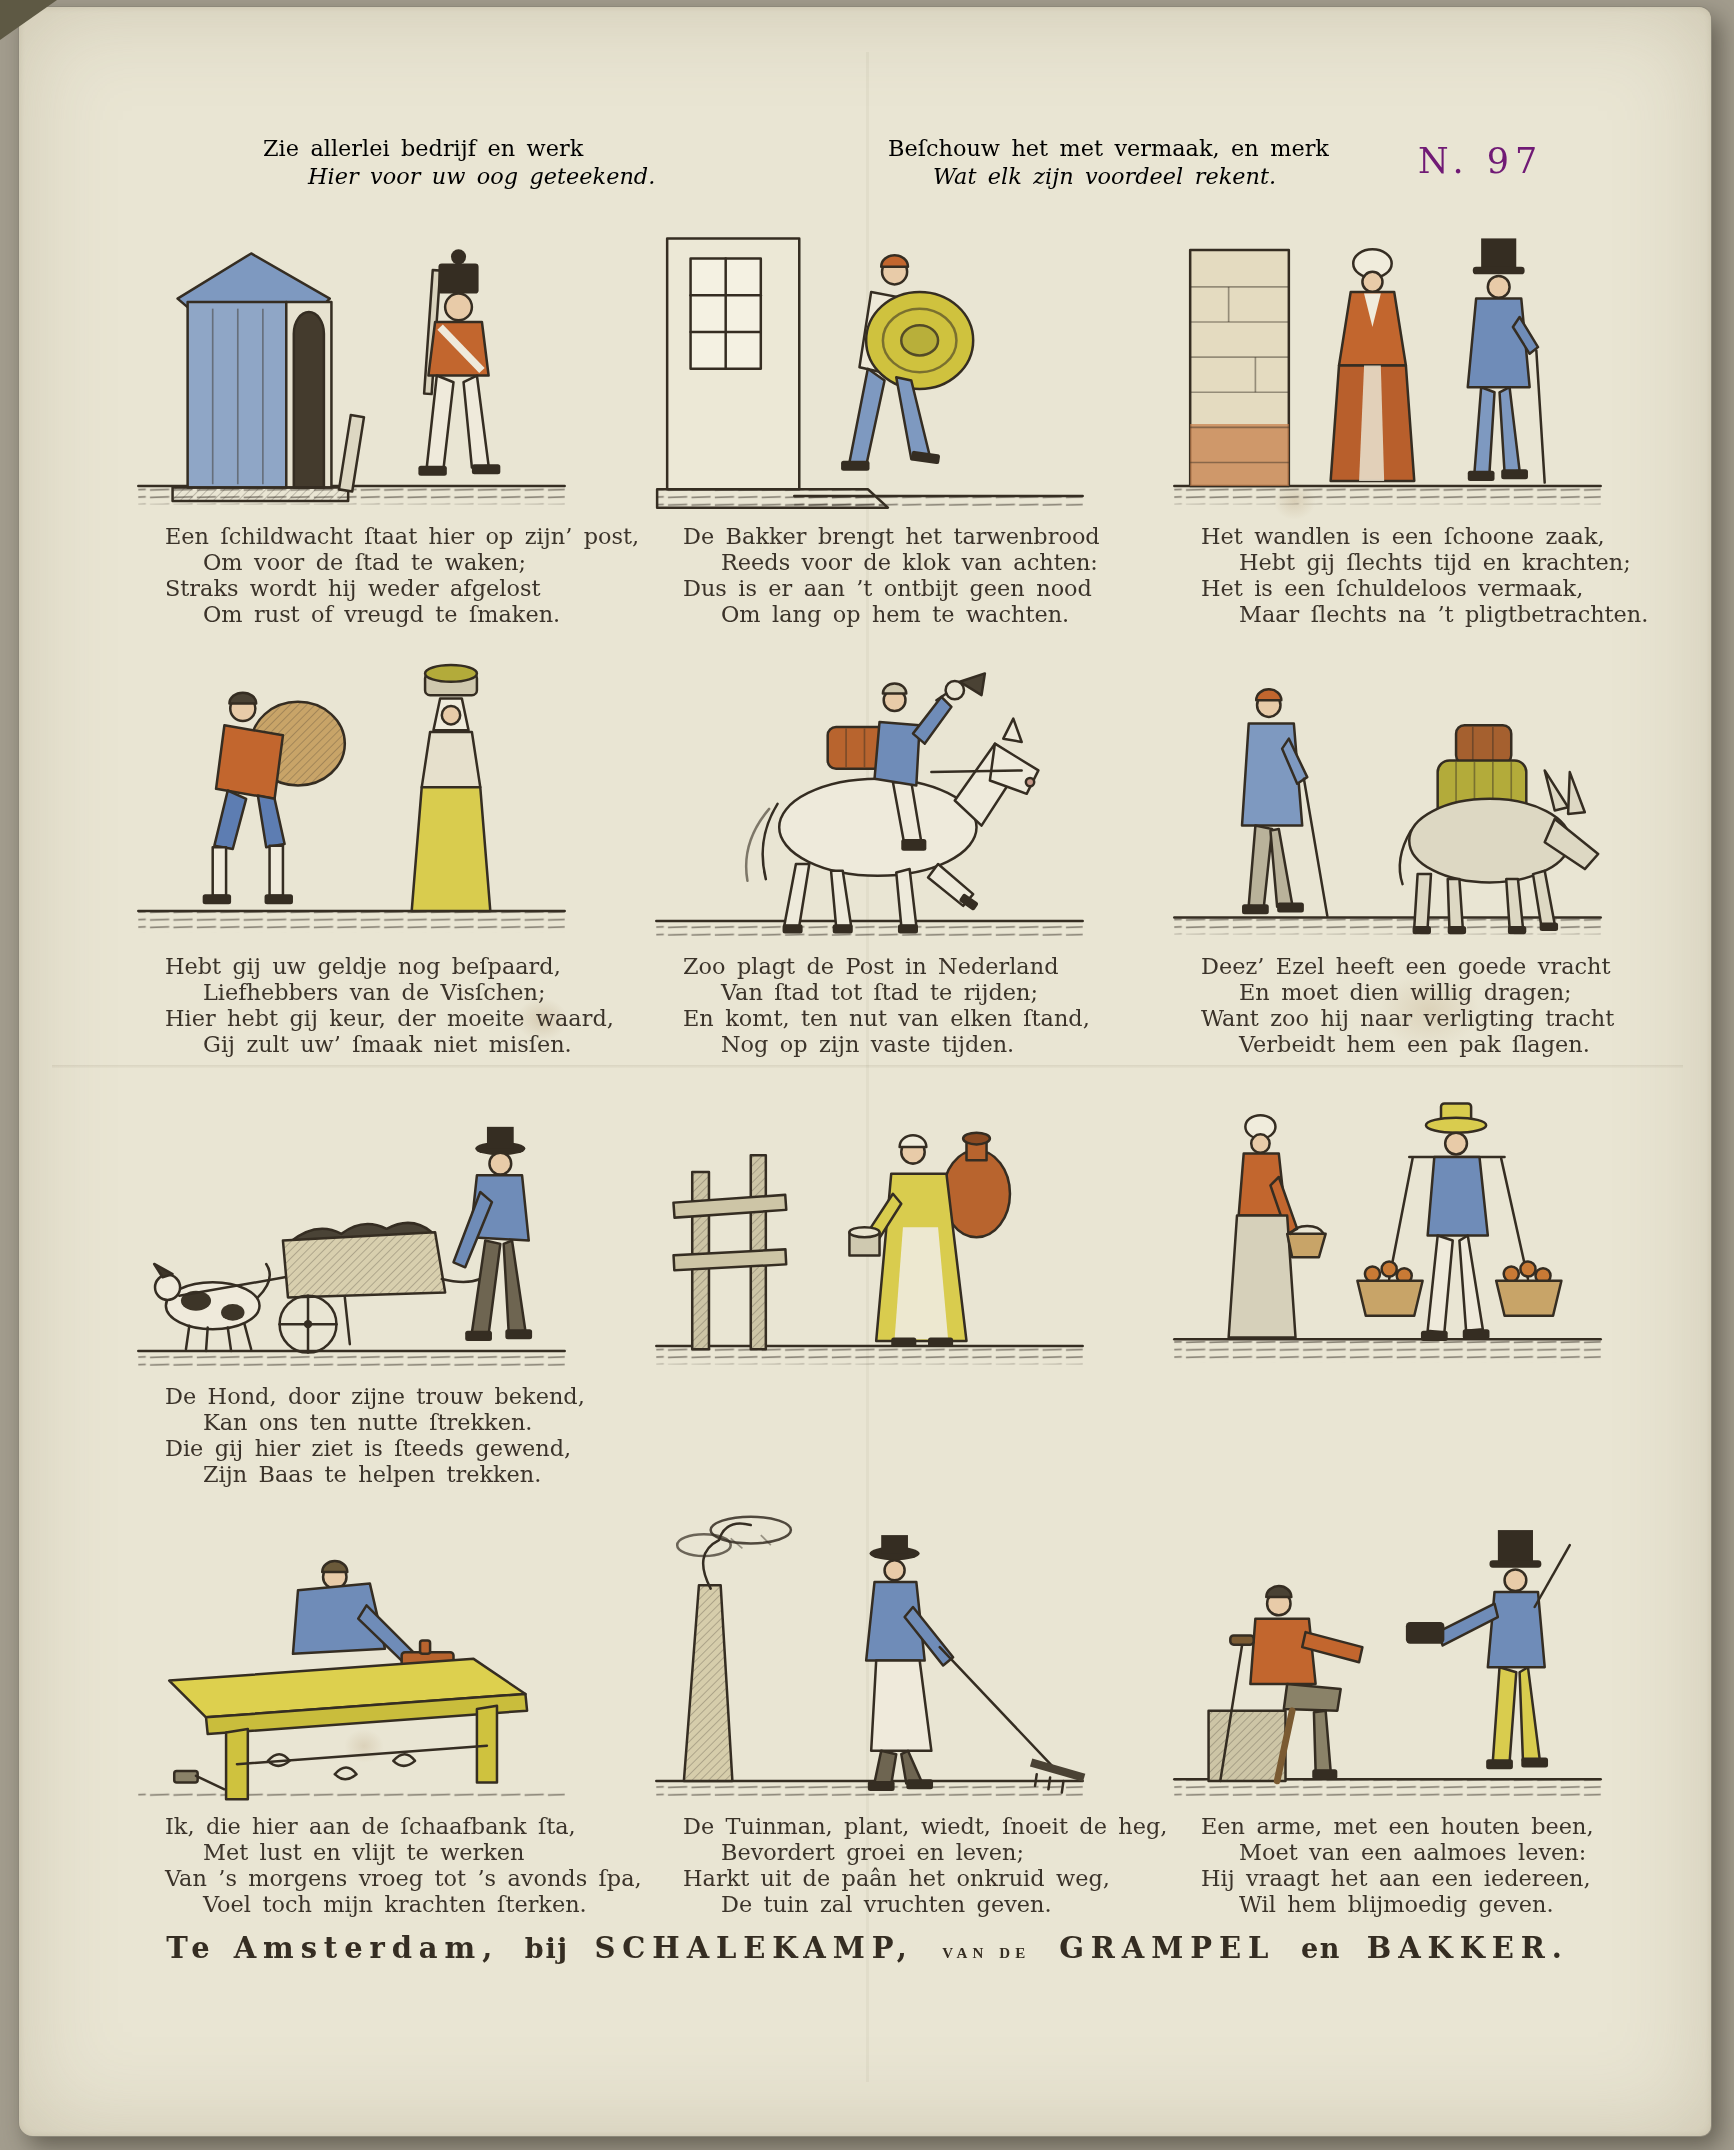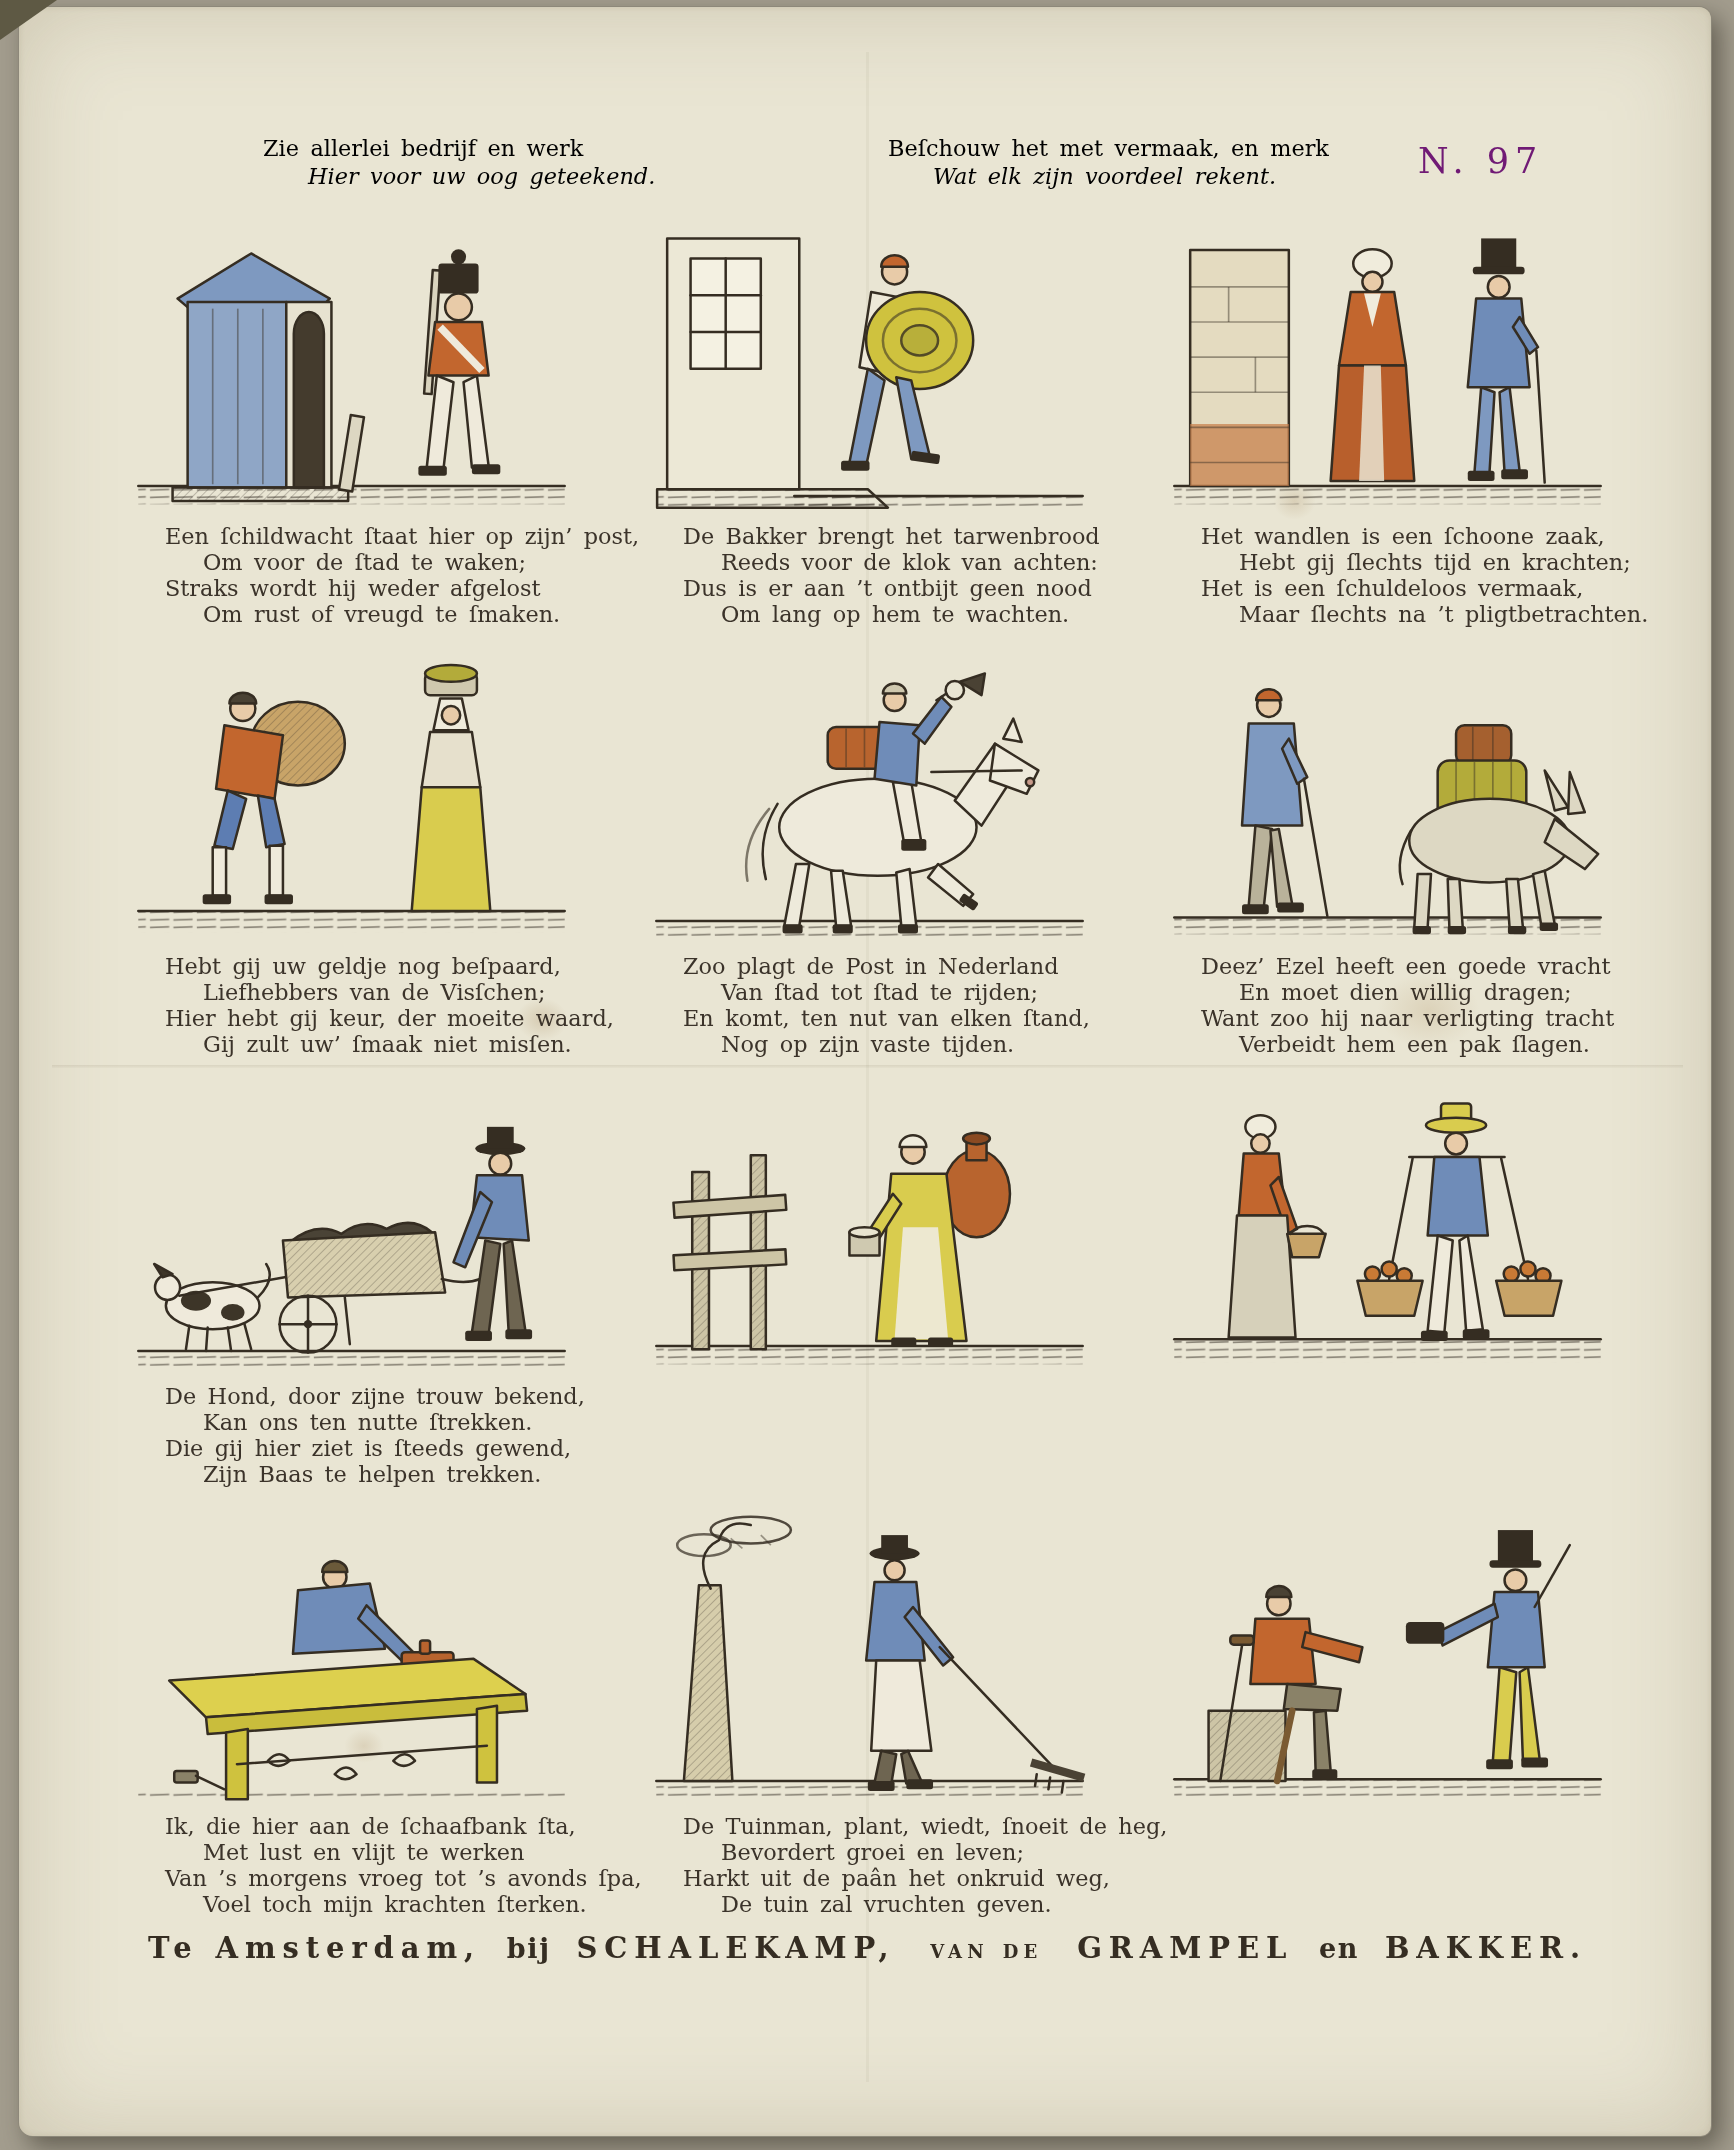--- a/index.html
+++ b/index.html
@@ -29,21 +29,21 @@
     display:grid;grid-template-columns:repeat(3,482px);column-gap:36px;row-gap:6.9px;}
   .panel{height:423px;display:flex;flex-direction:column;align-items:center;}
   .art{width:465px;height:301px;display:flex;align-items:flex-end;justify-content:center;}
   svg.scene{width:465px;height:301px;}
   .verse{width:100%;padding-left:55px;box-sizing:border-box;margin-top:6.9px;
     font-size:22.4px;line-height:26px;color:#3b332a;word-spacing:4.3px;white-space:nowrap;}
   .verse .l:nth-child(even){padding-left:38px;}
   .pub{position:absolute;left:0;right:0;top:1931px;text-align:center;color:#352d22;white-space:nowrap;}
   .pub span{display:inline-block;font-weight:bold;}
   .pub .w{font-size:29px;letter-spacing:6.9px;margin:0 10.3px;}
-  .pub .sm{font-size:25px;letter-spacing:5.2px;margin:0 20px;font-variant:small-caps;}
+  .pub .sm{font-size:22px;letter-spacing:5.2px;margin:0 14px;font-variant:small-caps;font-family:Liberation Serif, serif;}
   .pub .pl{font-size:27px;letter-spacing:1.7px;margin:0 11px;}
   .o{stroke:#352d22;stroke-width:3;stroke-linejoin:round;stroke-linecap:round;}
   .o2{stroke:#352d22;stroke-width:2;opacity:.45;}
 </style>
 </head>
 <body>
 
 <div class="sheet"></div>
 <div class="notch"></div>
 <div class="crease-h"></div>
@@ -553,20 +553,26 @@
           <polygon points="398,118 330,152 336,168 402,134" fill="#6f8cb8" class="o"></polygon>
           <rect x="292" y="140" width="46" height="26" rx="5" fill="#352d22"></rect>
           <line x1="446" y1="122" x2="488" y2="48" class="o" stroke-width="4"></line>
           <polygon points="404,194 396,306 416,308 424,200" fill="#d9cc4e" class="o"></polygon>
           <polygon points="438,194 452,304 432,306 428,200" fill="#d9cc4e" class="o"></polygon>
           <rect x="388" y="304" width="32" height="12" rx="3" fill="#352d22"></rect>
           <rect x="430" y="302" width="32" height="12" rx="3" fill="#352d22"></rect>
         </g>
       </svg>
     </div>
+    <div class="verse">
+      <div class="l">Een arme, met een houten been,</div>
+      <div class="l">Moet van een aalmoes leven:</div>
+      <div class="l">Hij vraagt het aan een iedereen,</div>
+      <div class="l">Wil hem blijmoedig geven.</div>
+    </div>
   </div>
 
 </div>
 
 <div class="pub">
   <span class="w">Te Amsterdam,</span>
   <span class="pl">bij</span>
   <span class="w">SCHALEKAMP,</span>
   <span class="sm">van de</span>
   <span class="w">GRAMPEL</span>

